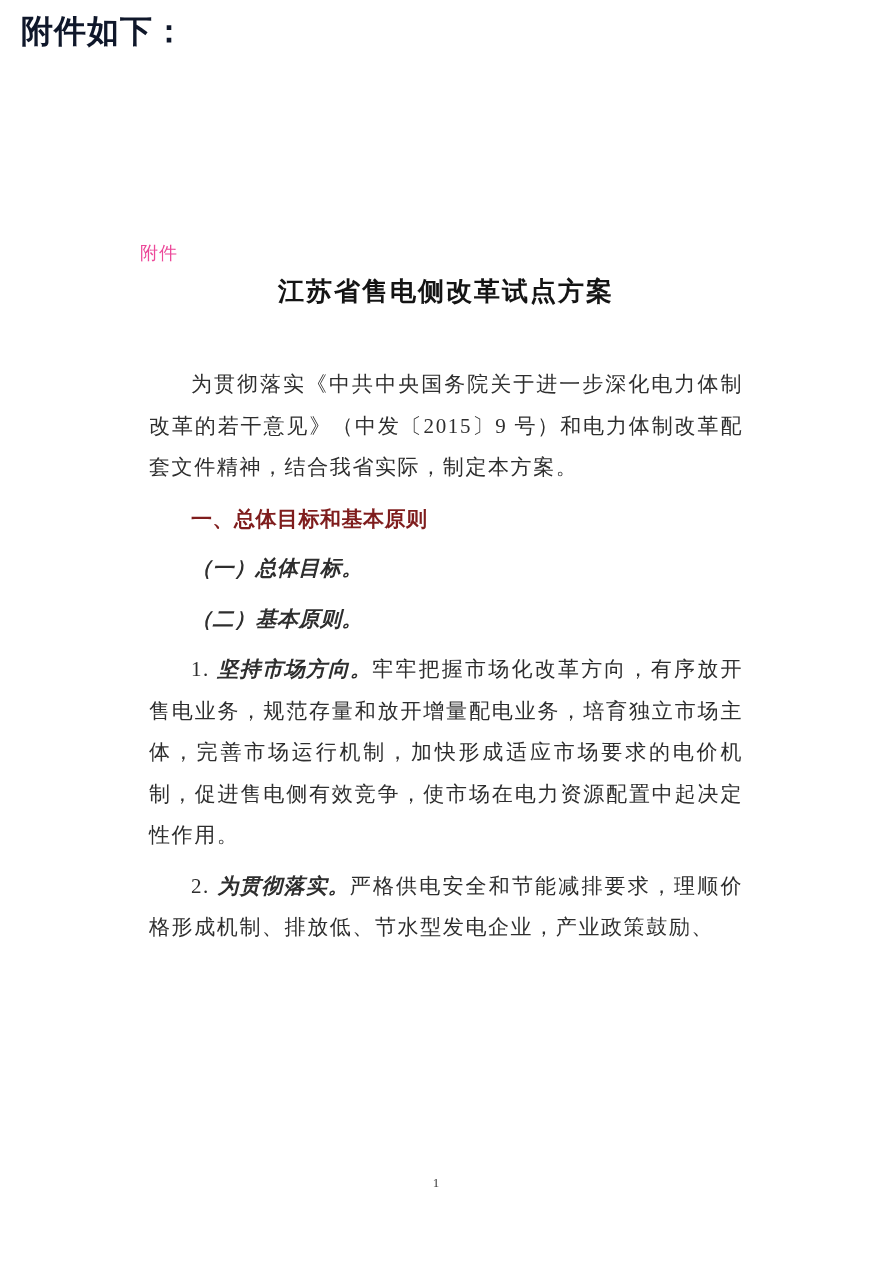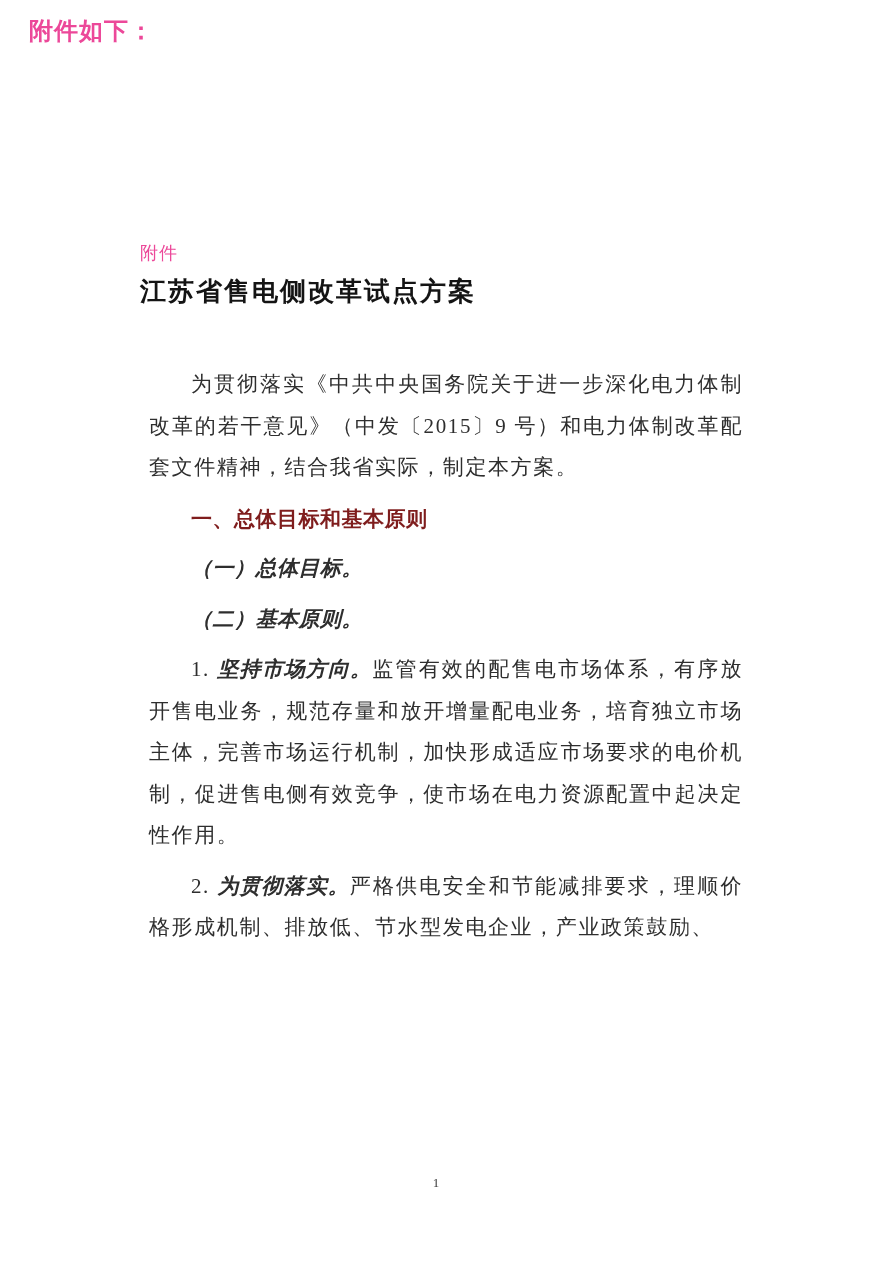--- a/index.html
+++ b/index.html
@@ -8,28 +8,28 @@
     height: 1280px;
     background: #ffffff;
     position: relative;
     font-family: "Liberation Serif", serif;
     overflow: hidden;
   }
 
   
   .header-note {
     position: absolute;
-    left: 29px;
+    left: 21px;
     top: 12px;
     font-family: "Liberation Sans", sans-serif;
     font-weight: bold;
-    font-size: 24px;
+    font-size: 32px;
     line-height: 38px;
     letter-spacing: 1px;
-    color: #ec4899;
+    color: #0f172a;
   }
 
   
   .doc {
     position: absolute;
     left: 140px;
     top: 242px;
     width: 612px;
     color: #2e2e2e;
   }
@@ -41,20 +41,21 @@
     color: #ec4899;
   }
 
   .doc-title {
     margin-top: 10px;
     font-family: "Liberation Sans", sans-serif;
     font-weight: bold;
     font-size: 26px;
     line-height: 34px;
     letter-spacing: 2px;
+    text-align: center;
     color: #141414;
   }
 
   .doc-body {
     margin-top: 56px;
     font-size: 21px;
     line-height: 41.5px;
     letter-spacing: 1.6px;
     text-align: justify;
   }
@@ -97,18 +98,18 @@
 <div class="doc">
   <div class="attach-label">附件</div>
 
   <div class="doc-title">江苏省售电侧改革试点方案</div>
 
   <div class="doc-body">
       <p class="block-para"><span class="seg-normal">为贯彻落实《中共中央国务院关于进一步深化电力体制改革的若干意见》（中发〔2015〕9 号）和电力体制改革配套文件精神，结合我省实际，制定本方案。</span></p>
       <p class="block-heading"><span class="seg-normal">一、总体目标和基本原则</span></p>
       <p class="block-sub"><span class="seg-kaiti">（一）总体目标。</span></p>
       <p class="block-sub"><span class="seg-kaiti">（二）基本原则。</span></p>
-      <p class="block-para"><span class="seg-normal">1. </span><span class="seg-kaiti">坚持市场方向。</span><span class="seg-normal">监管有效的配售电市场体系，有序放开售电业务，规范存量和放开增量配电业务，培育独立市场主体，完善市场运行机制，加快形成适应市场要求的电价机制，促进售电侧有效竞争，使市场在电力资源配置中起决定性作用。</span></p>
+      <p class="block-para"><span class="seg-normal">1. </span><span class="seg-kaiti">坚持市场方向。</span><span class="seg-normal">牢牢把握市场化改革方向，有序放开售电业务，规范存量和放开增量配电业务，培育独立市场主体，完善市场运行机制，加快形成适应市场要求的电价机制，促进售电侧有效竞争，使市场在电力资源配置中起决定性作用。</span></p>
       <p class="block-para"><span class="seg-normal">2. </span><span class="seg-kaiti">为贯彻落实。</span><span class="seg-normal">严格供电安全和节能减排要求，理顺价格形成机制、排放低、节水型发电企业，产业政策鼓励、</span></p>
     </div>
 </div>
 
 <div class="page-number">1</div>
 
 </body></html>

